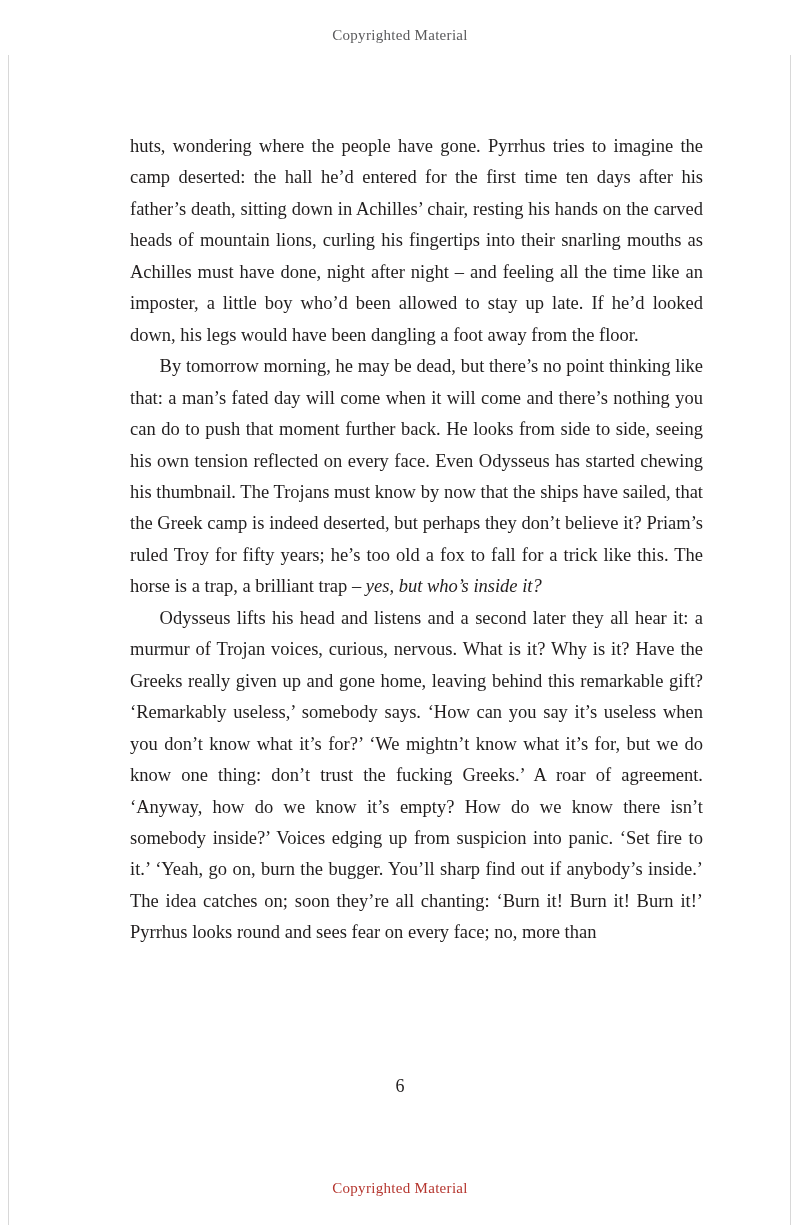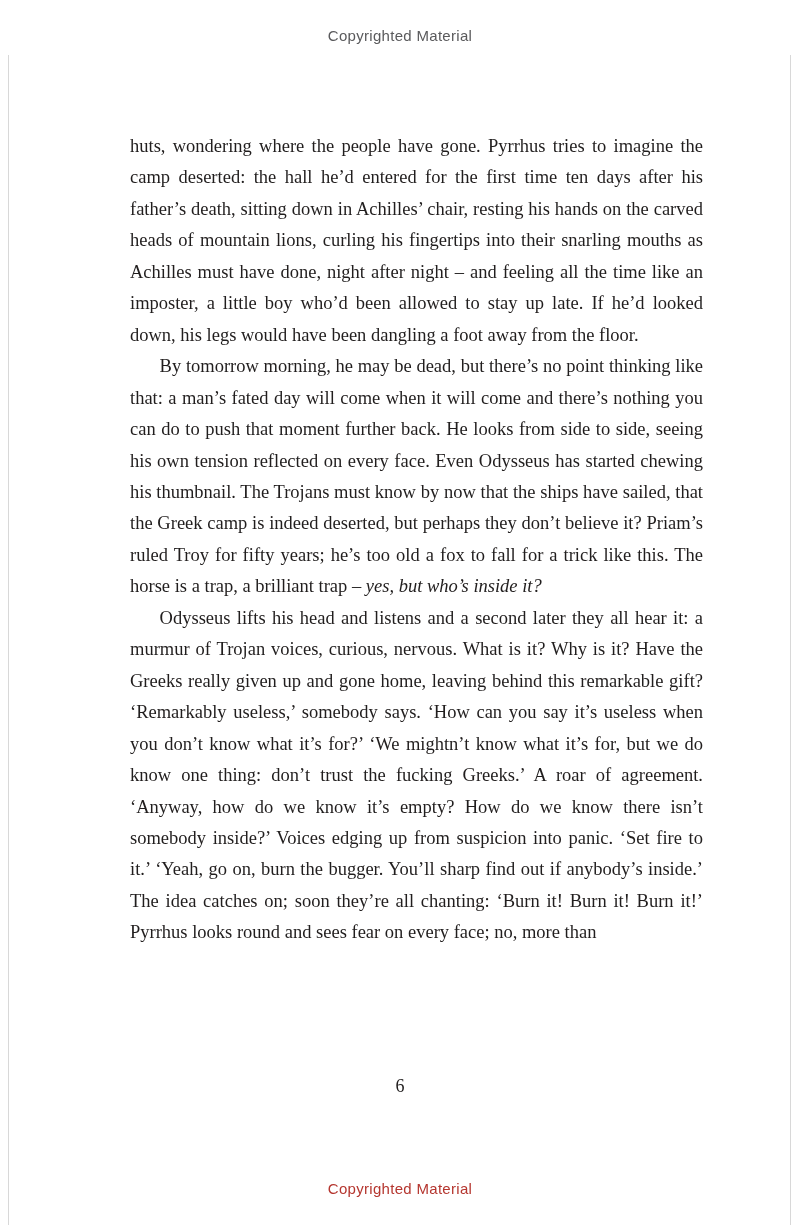--- a/index.html
+++ b/index.html
@@ -22,21 +22,21 @@
     width: 1px;
     background: #d8d8d8;
   }
   .edge.left  { left: 8px; }
   .edge.right { right: 9px; }
   .notice {
     position: absolute;
     left: 0;
     width: 100%;
     text-align: center;
-    font-family: Liberation Sans, sans-serif;
+    font-family: Liberation Serif, serif;
     font-size: 15px;
     letter-spacing: 0.3px;
   }
   .notice.top {
     top: 27px;
     color: #5a5a5c;
   }
   .notice.bottom {
     top: 1180px;
     color: #b5362f;

